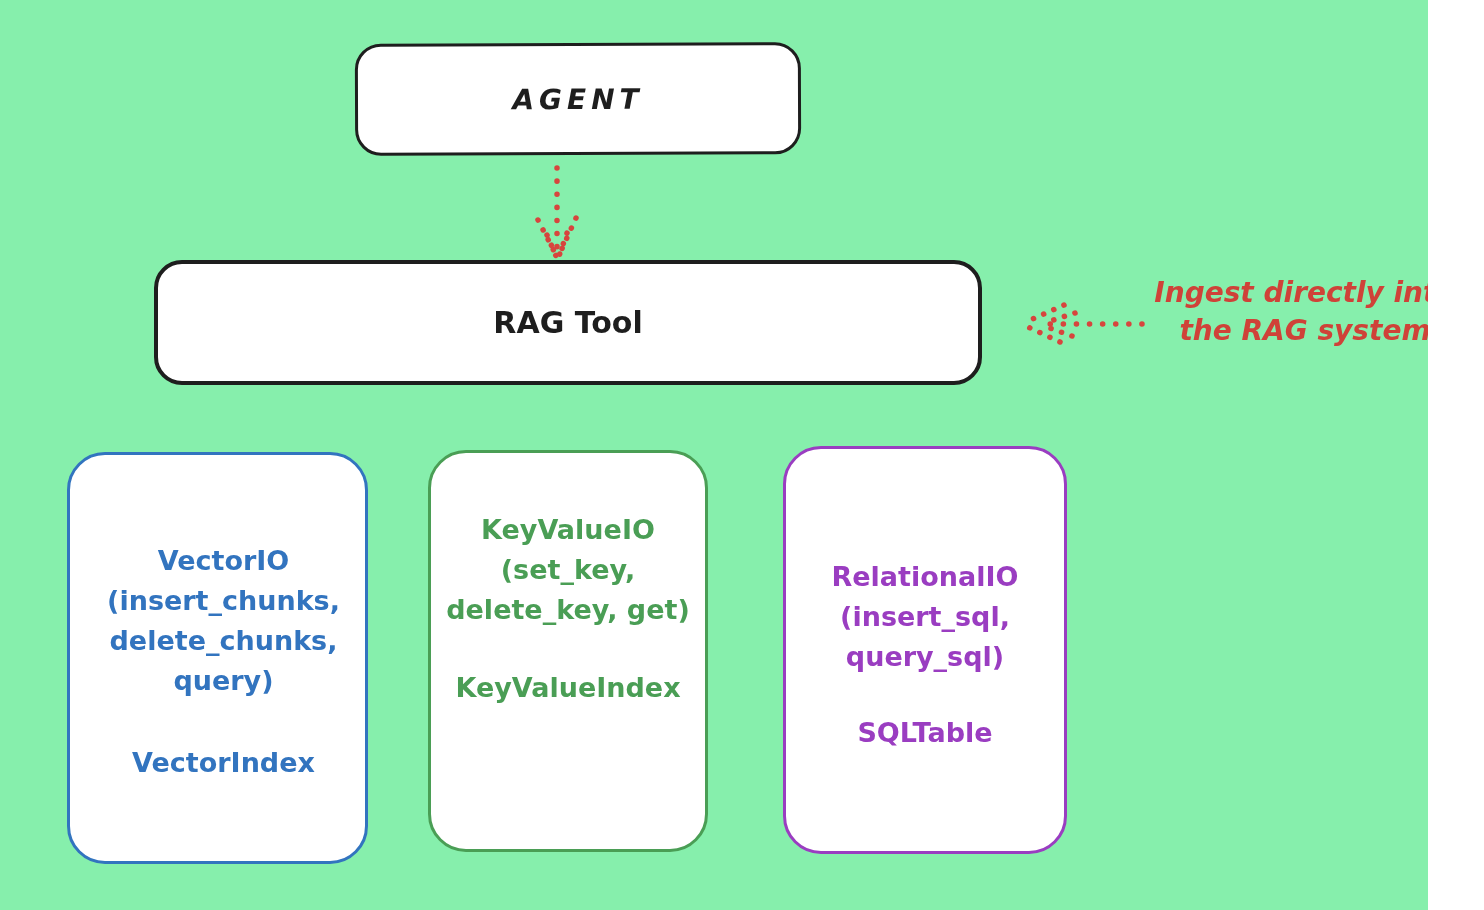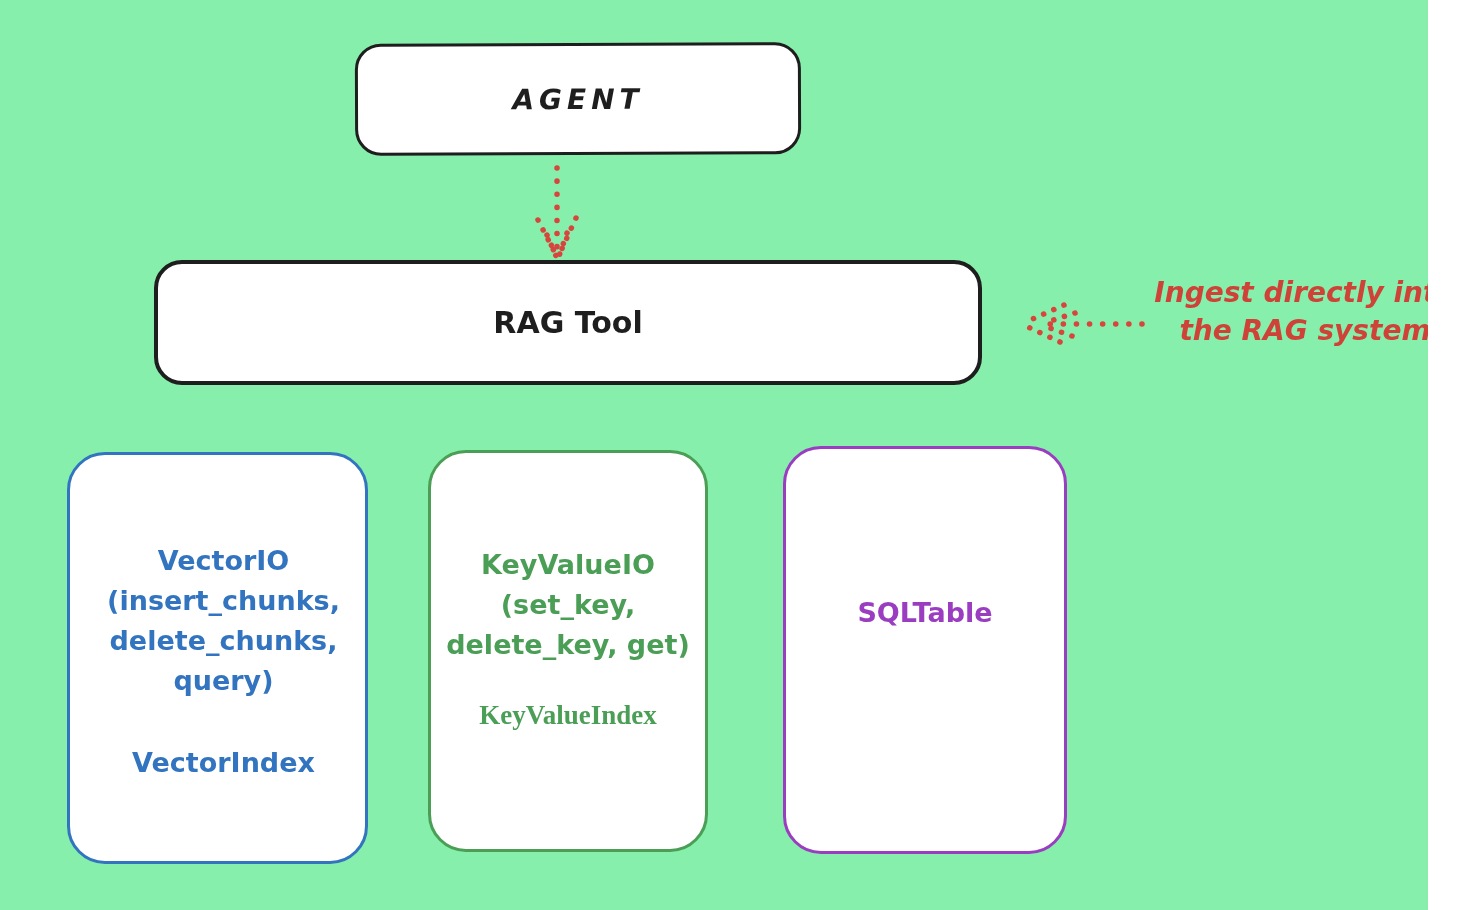--- a/index.html
+++ b/index.html
@@ -76,23 +76,23 @@
     color: #3274bf;
     padding-top: 86px;
     padding-left: 12px;
   }
   .vector-box .backend-index { margin-top: 42px; }
   .keyvalue-box {
     left: 428px; top: 450px;
     width: 280px; height: 402px;
     border: 3.5px solid #4a9e55;
     color: #4a9e55;
-    padding-top: 92px;
+    padding-top: 57px;
   }
-  .keyvalue-box .backend-index { margin-top: 30px; font-family: Liberation Serif, serif; }
+  .keyvalue-box .backend-index { margin-top: 38px; }
   .relational-box {
     left: 783px; top: 446px;
     width: 284px; height: 408px;
     border: 3.5px solid #9a3dc1;
     color: #9a3dc1;
     padding-top: 108px;
   }
   .relational-box .backend-index { margin-top: 36px; text-align: right; }
   .annotation {
     position: absolute;
@@ -148,20 +148,23 @@
   </div>
 
   <div class="backend-box keyvalue-box">
     <div class="backend-lines">KeyValueIO
 (set_key,
 delete_key, get)</div>
     <div class="backend-index">KeyValueIndex</div>
   </div>
 
   <div class="backend-box relational-box">
+    <div class="backend-lines">RelationalIO
+(insert_sql,
+query_sql)</div>
     <div class="backend-index">SQLTable</div>
   </div>
 
   <svg class="arrows-layer" viewBox="0 0 1484 910" xmlns="http://www.w3.org/2000/svg">
 
     <g>
       <path class="dotted-arrow" d="M 557 168 L 557 252"></path>
       <path class="dotted-arrow tight" d="M 538 220 L 555 253"></path>
       <path class="dotted-arrow tight" d="M 576 218 L 560 253"></path>
       <path class="dotted-arrow tight" d="M 547 235 L 556 256"></path>

